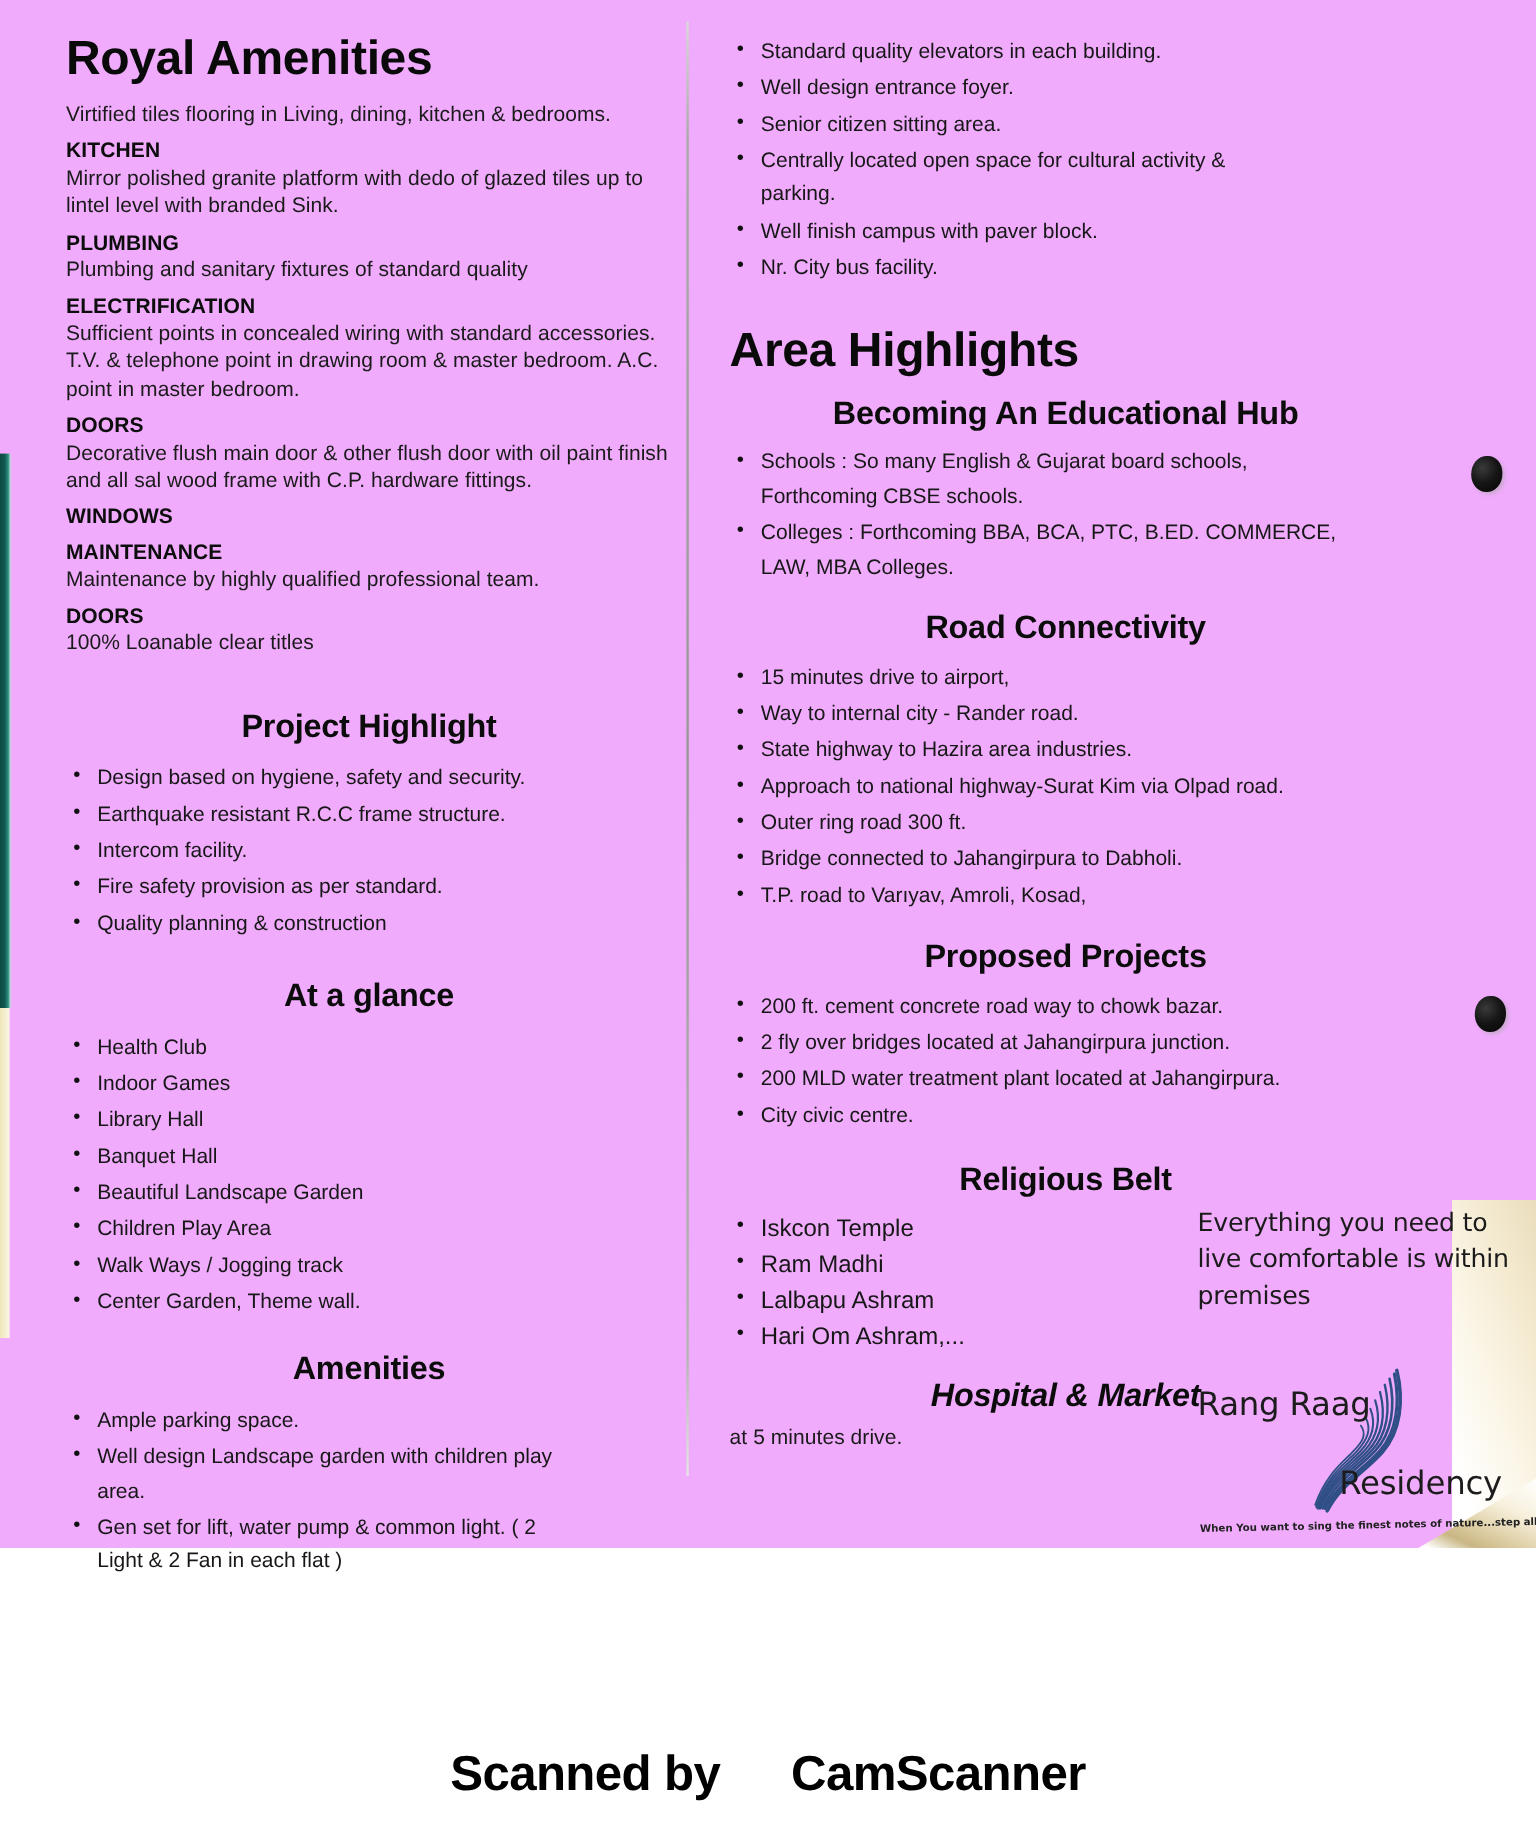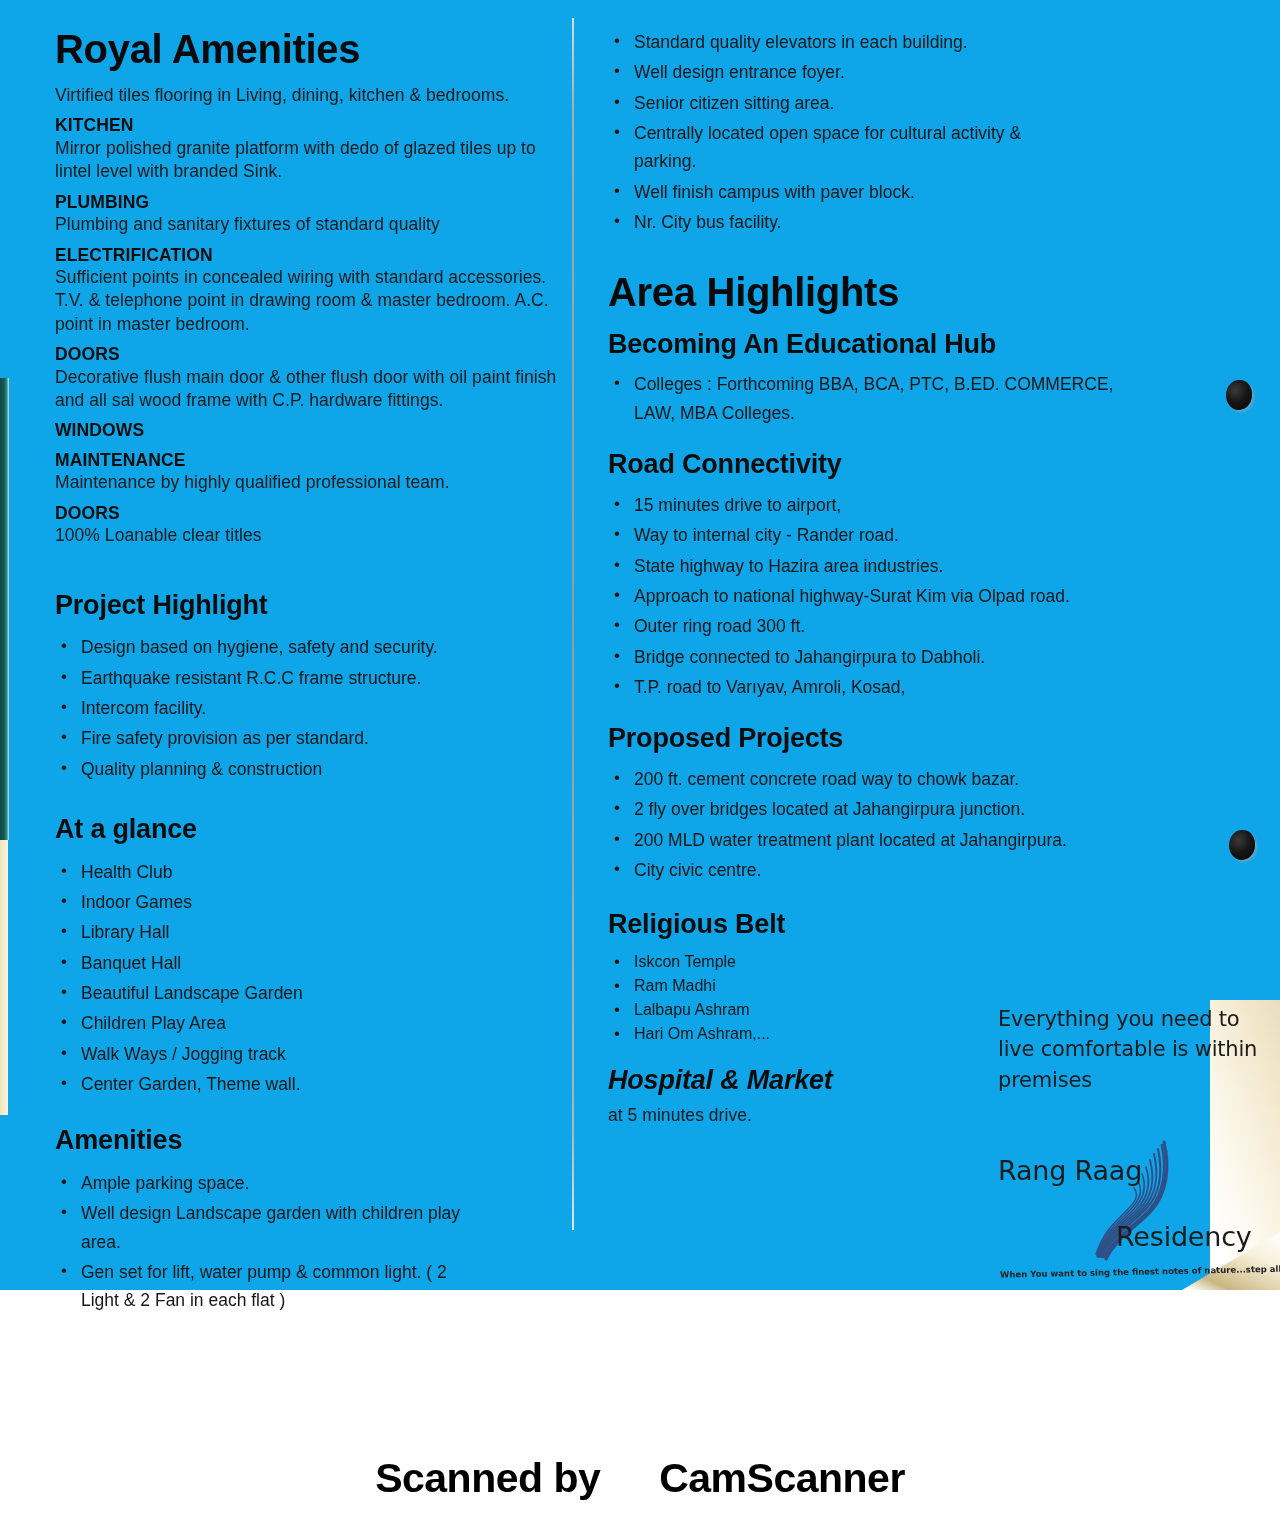--- a/index.html
+++ b/index.html
@@ -17,21 +17,21 @@
     color: #111111;
     -webkit-font-smoothing: antialiased;
   }
 
   
   .page-sheet {
     position: absolute;
     left: 0; top: 0;
     width: 1280px;
     height: 1290px;
-    background: #0ea5e9;
+    background: #f0abfc;
   }
 
   
   .edge-strip-teal {
     position: absolute;
     left: 0; top: 378px;
     width: 9px; height: 462px;
     background: linear-gradient(to right, #0d4a43 0%, #125b52 45%, #2f8d80 75%, #cfe8e3 100%);
   }
   .edge-strip-cream {
@@ -92,20 +92,21 @@
     color: #0a0a0a;
     line-height: 1.06;
   }
   h2.sub-title {
     font-size: 27px;
     font-weight: bold;
     margin: 0;
     color: #0c0c0c;
     line-height: 1.1;
     letter-spacing: -0.2px;
+    text-align: center;
   }
   h3.spec-label {
     font-size: 17.5px;
     font-weight: bold;
     margin: 0;
     color: #0d0d0d;
     letter-spacing: 0.1px;
     line-height: 1.25;
   }
   .spec-body {
@@ -134,21 +135,21 @@
   ul.bullets > li::before {
     content: "\2022";
     position: absolute;
     left: 6px;
     top: -1px;
     font-size: 17px;
     color: #111111;
   }
   ul.bullets.tight > li { line-height: 1.47; margin-bottom: 0px; }
   ul.bullets.loose > li { line-height: 1.62; }
-  ul.bullets.small > li { font-size: 16px; line-height: 1.5; }
+  ul.bullets.small > li { font-size: 20px; line-height: 1.5; }
 
   
   .brand-zone {
     position: absolute;
     left: 998px;
     top: 1004px;
     width: 275px;
   }
   .tagline {
     font-family: "DejaVu Sans", sans-serif;
@@ -300,20 +301,21 @@
       <li>Senior  citizen sitting area.</li>
       <li>Centrally  located  open  space  for  cultural activity &amp; parking.</li>
       <li>Well finish campus with paver block.</li>
       <li>Nr. City bus facility.</li>
     </ul>
 
     <h1 class="section-title" style="margin-top:35px; margin-bottom:16px;">Area Highlights</h1>
 
     <h2 class="sub-title" style="margin-bottom:11px;">Becoming An Educational Hub</h2>
     <ul class="bullets loose" style="max-width:520px;">
+      <li>Schools : So many English &amp; Gujarat board schools,  Forthcoming CBSE schools.</li>
       <li>Colleges : Forthcoming BBA, BCA, PTC, B.ED. COMMERCE, LAW, MBA Colleges.</li>
     </ul>
 
     <h2 class="sub-title" style="margin-top:23px; margin-bottom:11px;">Road Connectivity</h2>
     <ul class="bullets loose">
       <li>15 minutes drive to airport,</li>
       <li>Way to internal city - Rander road.</li>
       <li>State highway to Hazira area industries.</li>
       <li>Approach to national highway-Surat Kim via Olpad road.</li>
       <li>Outer ring road 300 ft.</li>

